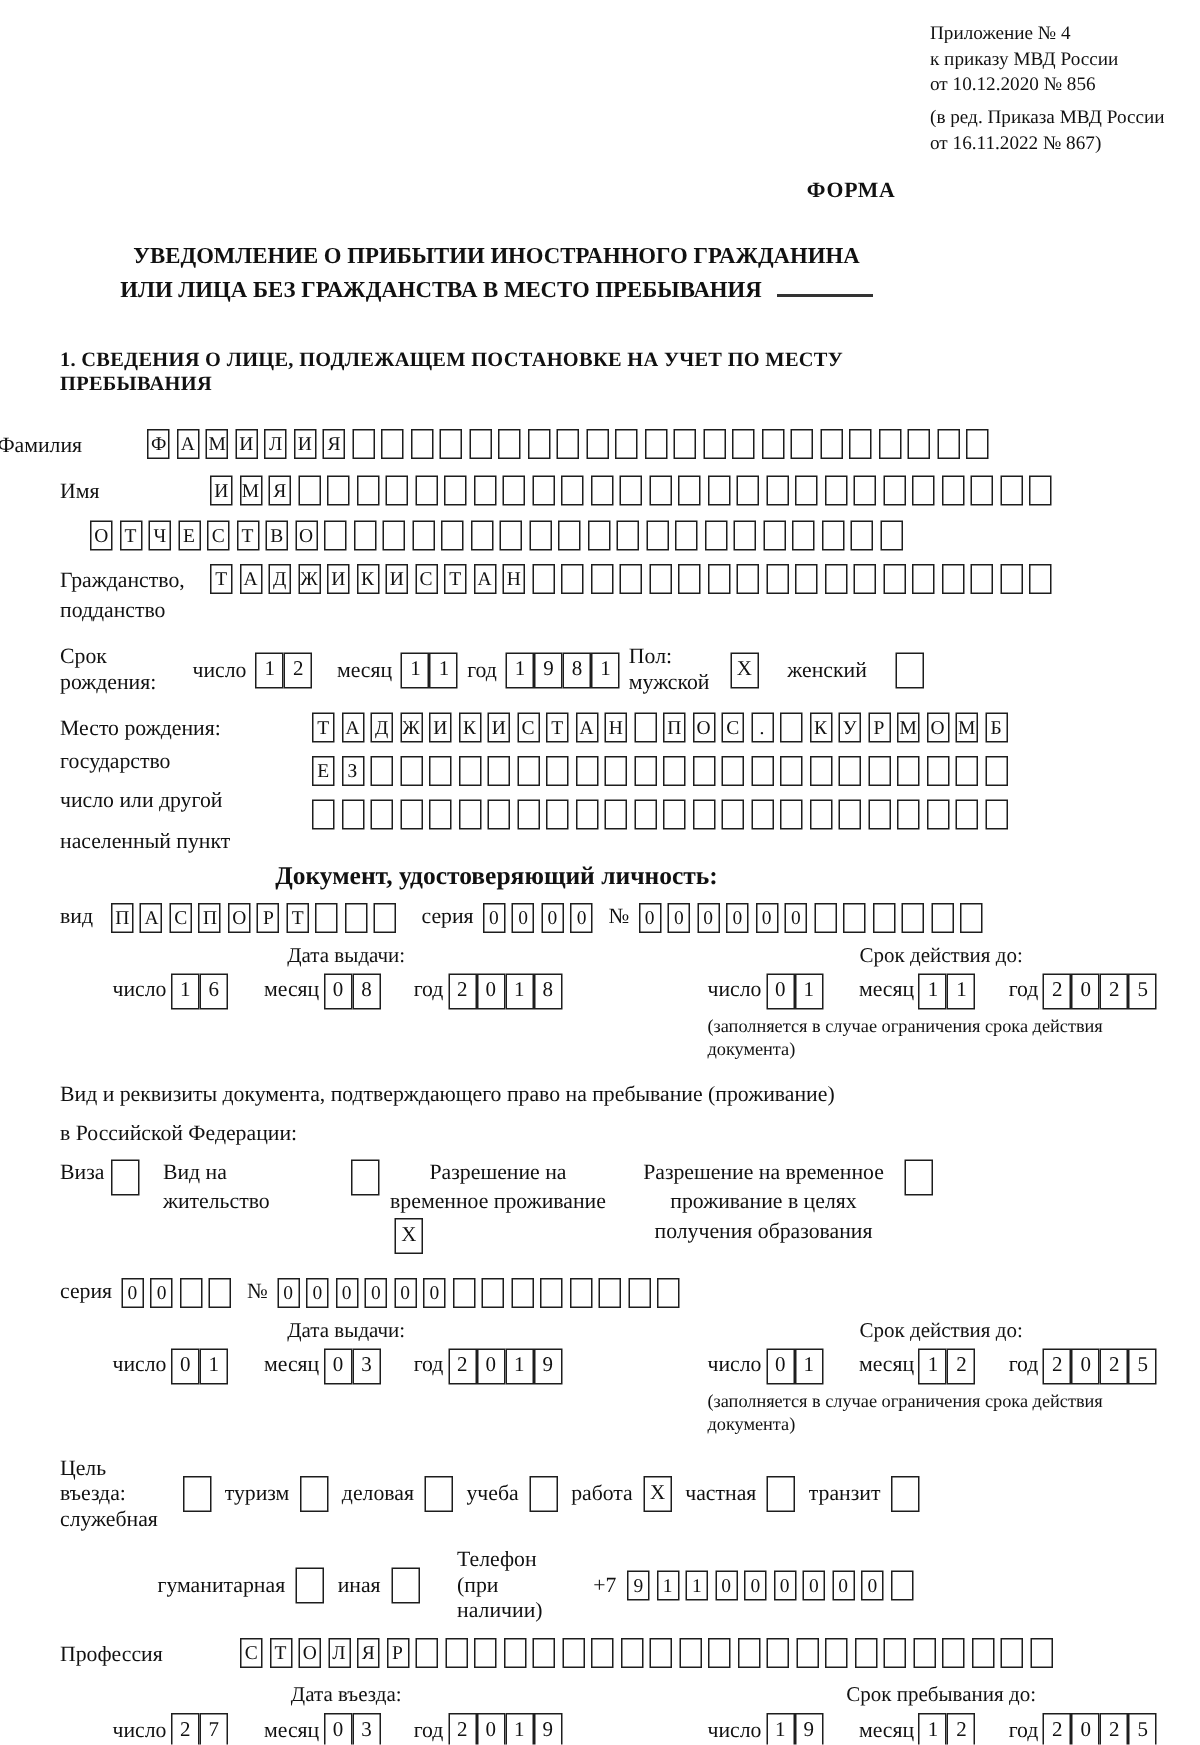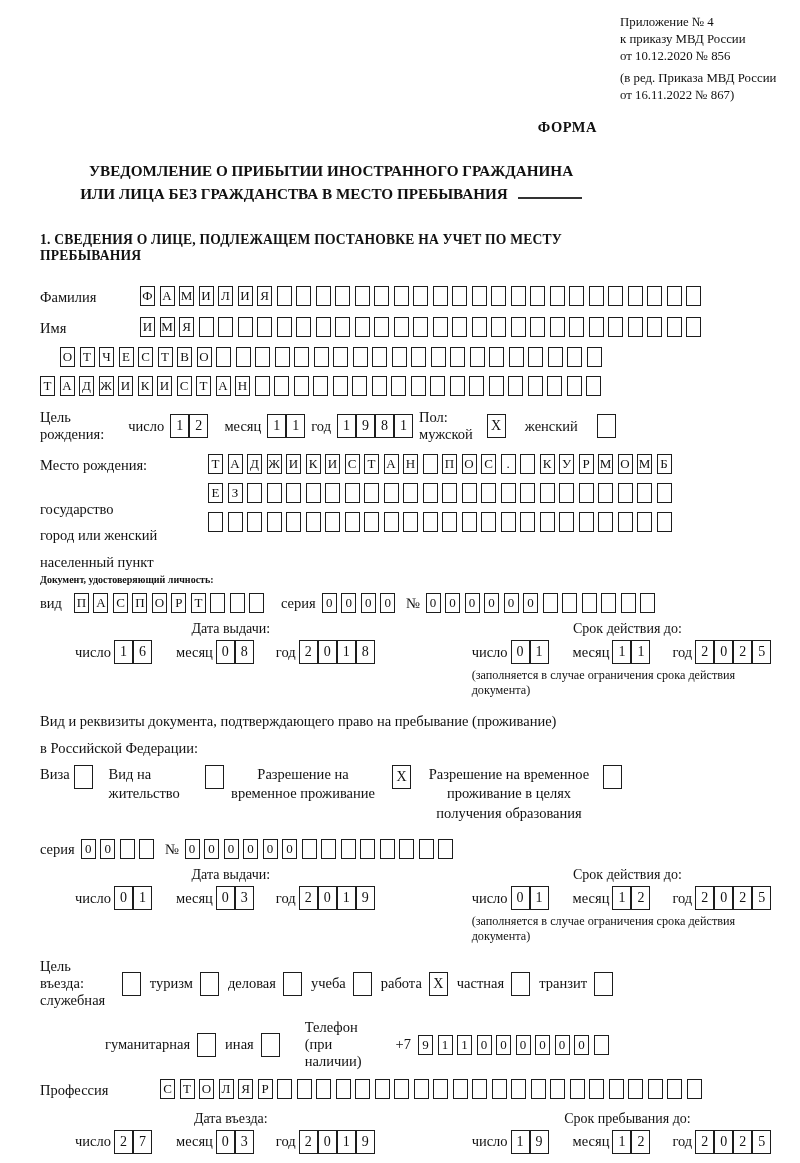--- a/index.html
+++ b/index.html
@@ -34,21 +34,21 @@
   .frow { display:flex; align-items:flex-start; margin-top:9px; }
   .flabel { flex:0 0 100px; padding-top:2px; line-height:1.35; }
   .flabel.wide { flex:0 0 168px; }
   .ml20 { margin-left:20px; }
 
   .inline-row { display:flex; align-items:center; margin-top:12px; }
   .inline-row > * { margin-right:6px; }
 
   .grid-stack > .cells { margin-bottom:9px; display:flex; }
 
-  .center-bold { text-align:left; font-weight:bold; font-size:10px; margin-top:2px; }
+  .center-bold { text-align:center; font-weight:bold; font-size:17px; margin-top:2px; }
 
   .two-col { display:flex; margin-top:8px; }
   .col-head { text-align:center; font-size:14px; margin-bottom:3px; }
   .dateline { display:flex; align-items:center; white-space:nowrap; }
   .dateline .lbl { margin-right:3px; }
   .dateline .cells { margin-right:12px; }
   .small-note { font-size:12.2px; margin-top:4px; }
 
   .chk-row { display:flex; align-items:flex-start; margin-top:14px; }
   .chk-opt { display:flex; align-items:flex-start; }
@@ -73,21 +73,21 @@
   </div>
   <div class="forma">ФОРМА</div>
 
   <div class="title">
     <div>УВЕДОМЛЕНИЕ О ПРИБЫТИИ ИНОСТРАННОГО ГРАЖДАНИНА</div>
     <div><span>ИЛИ ЛИЦА БЕЗ ГРАЖДАНСТВА В МЕСТО ПРЕБЫВАНИЯ</span><span class="title-underline"></span></div>
   </div>
 
   <div class="sec-heading">1. СВЕДЕНИЯ О ЛИЦЕ, ПОДЛЕЖАЩЕМ ПОСТАНОВКЕ НА УЧЕТ ПО МЕСТУ ПРЕБЫВАНИЯ</div>
 
-  <div class="frow" style="margin-top:22px;">
+  <div class="frow" style="margin-top:22px;justify-content:center;">
     <div class="flabel">Фамилия</div>
     <span class="cells">
         <span class="cell">Ф</span>
         <span class="cell">А</span>
         <span class="cell">М</span>
         <span class="cell">И</span>
         <span class="cell">Л</span>
         <span class="cell">И</span>
         <span class="cell">Я</span>
         <span class="cell"></span>
@@ -177,20 +177,24 @@
         <span class="cell"></span>
         <span class="cell"></span>
         <span class="cell"></span>
         <span class="cell"></span>
         <span class="cell"></span>
         <span class="cell"></span>
       </span>
   </div>
 
   <div class="frow">
+    <div class="flabel">
+      <div>Гражданство,</div>
+      <div>подданство</div>
+    </div>
     <span class="cells">
         <span class="cell">Т</span>
         <span class="cell">А</span>
         <span class="cell">Д</span>
         <span class="cell">Ж</span>
         <span class="cell">И</span>
         <span class="cell">К</span>
         <span class="cell">И</span>
         <span class="cell">С</span>
         <span class="cell">Т</span>
@@ -211,21 +215,21 @@
         <span class="cell"></span>
         <span class="cell"></span>
         <span class="cell"></span>
         <span class="cell"></span>
         <span class="cell"></span>
         <span class="cell"></span>
       </span>
   </div>
 
   <div class="inline-row" style="margin-top:13px;">
-    <span>Цель рождения:</span>
+    <span>Срок рождения:</span>
     <span style="width:8px;"></span>
     <span>число</span>
     <span class="cells big">
         <span class="cell">1</span>
         <span class="cell">2</span>
       </span>
     <span style="width:6px;"></span>
     <span>месяц</span>
     <span class="cells big">
         <span class="cell">1</span>
@@ -246,22 +250,22 @@
     <span>женский</span>
     <span style="width:10px;"></span>
     <span class="cells big">
         <span class="cell"></span>
       </span>
   </div>
 
   <div class="frow" style="margin-top:11px;">
     <div class="flabel wide">
       <div>Место рождения:</div>
-      <div style="margin-top:24px;">государство</div>
-      <div style="margin-top:7px;">город или женский</div>
+      <div style="margin-top:2px;">государство</div>
+      <div style="margin-top:7px;">число или другой</div>
       <div style="margin-top:7px;">населенный пункт</div>
     </div>
     <div class="grid-stack">
       <span class="cells">
           <span class="cell">Т</span>
           <span class="cell">А</span>
           <span class="cell">Д</span>
           <span class="cell">Ж</span>
           <span class="cell">И</span>
           <span class="cell">К</span>
@@ -440,21 +444,21 @@
       <span class="cells big" style="margin-left:4px;">
           <span class="cell"></span>
         </span>
     </div>
     <div class="chk-opt" style="margin-left:16px;">
       <span class="optlbl">Вид на жительство</span>
       <span class="cells big">
           <span class="cell"></span>
         </span>
     </div>
-    <div class="chk-opt" style="">
+    <div class="chk-opt" style="flex-direction:column;">
       <span class="optlbl tcenter" style="width:158px;">Разрешение на временное проживание</span>
       <span class="cells big">
           <span class="cell">X</span>
         </span>
     </div>
     <div class="chk-opt" style="margin-left:14px;">
       <span class="optlbl tcenter" style="width:168px;">Разрешение на временное проживание в целях получения образования</span>
       <span class="cells big">
           <span class="cell"></span>
         </span>

